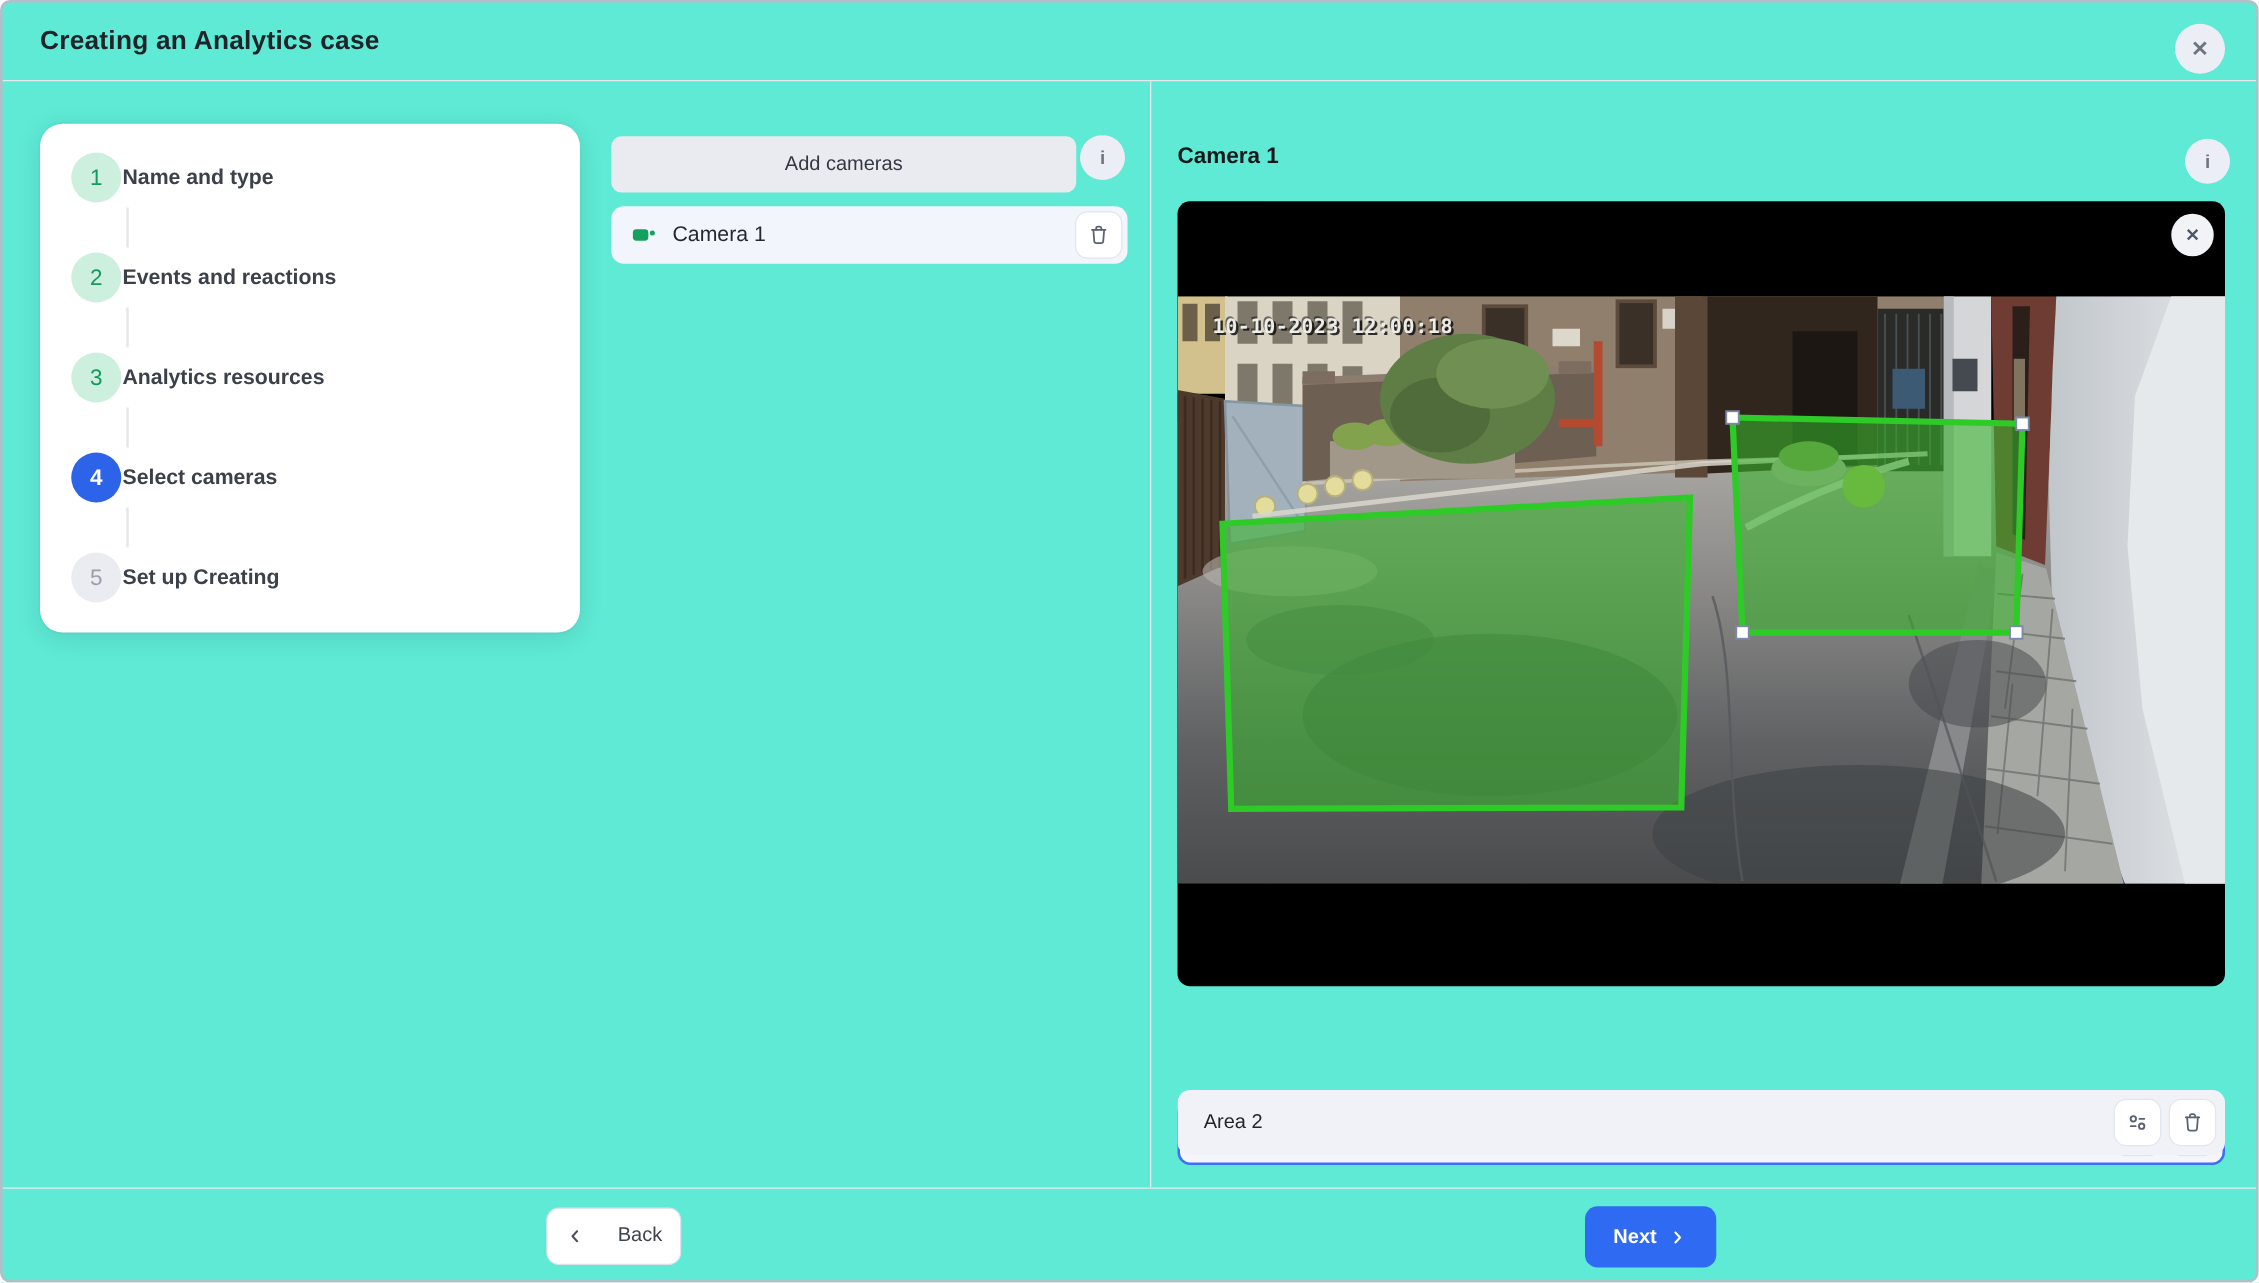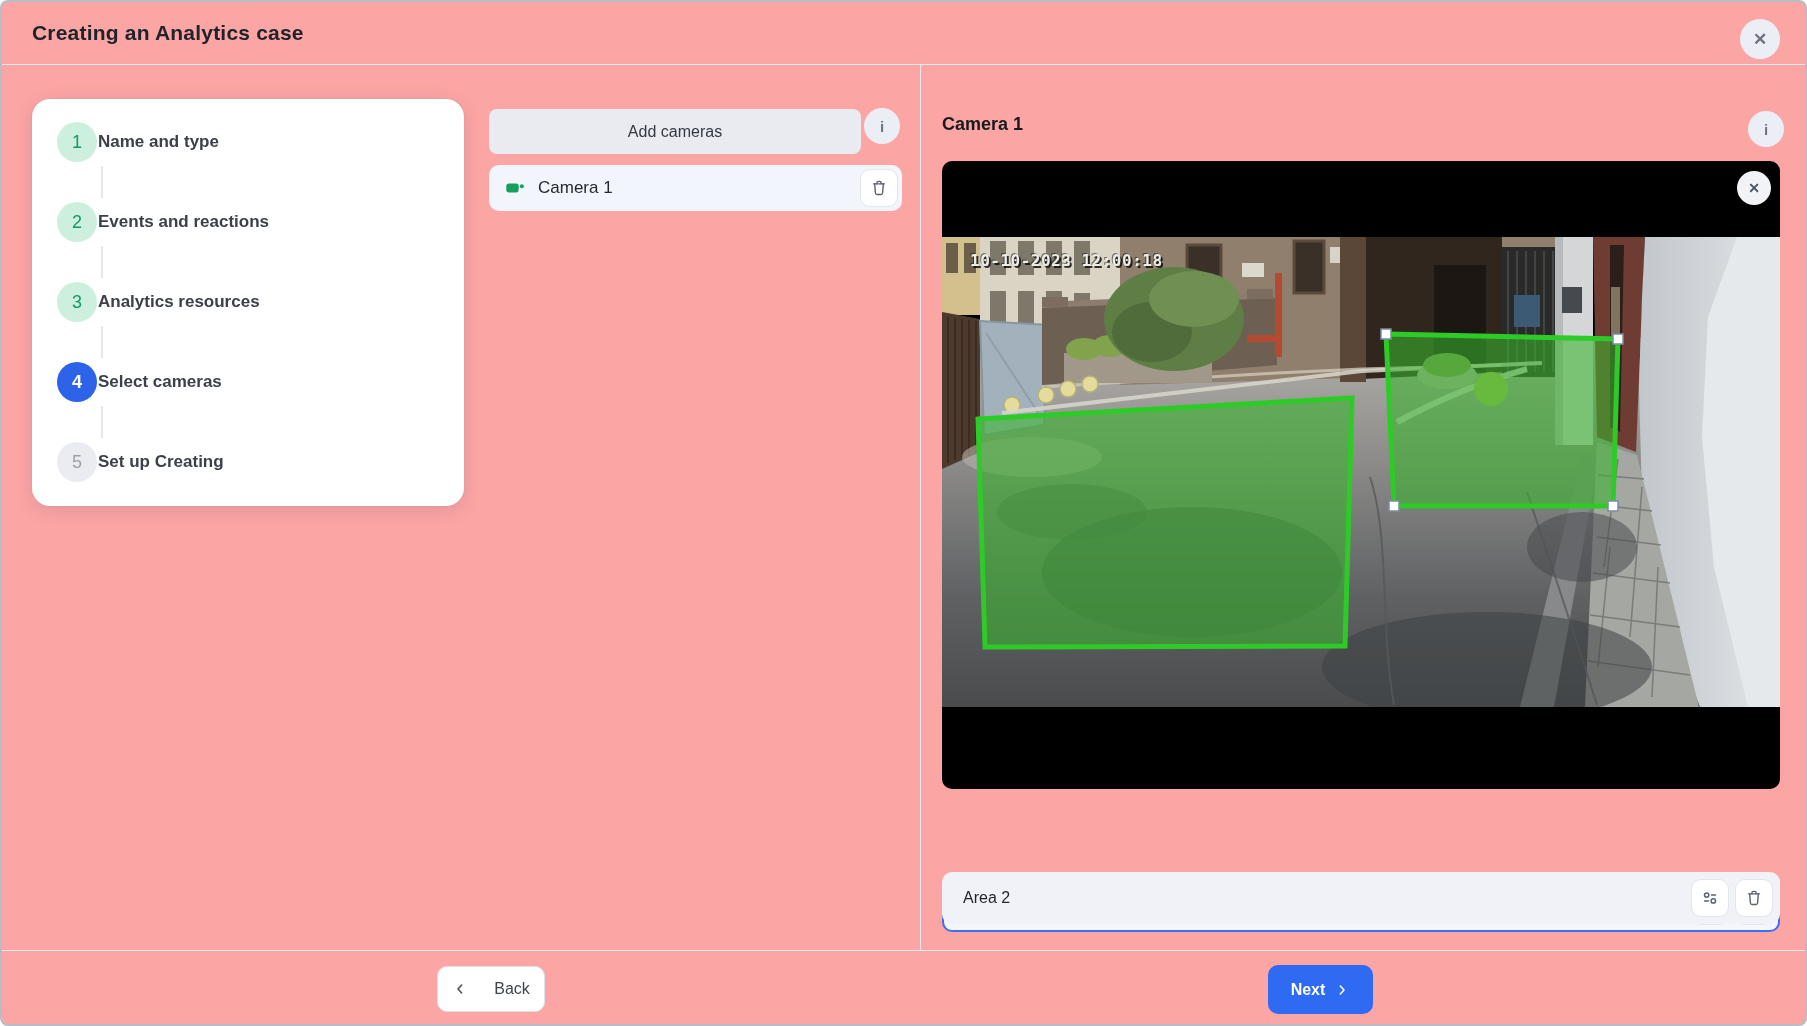--- a/index.html
+++ b/index.html
@@ -1,17 +1,17 @@
 <!DOCTYPE html>
 <html><head>
 <meta charset="utf-8">
 <style>
   html,body{margin:0;padding:0;background:#fff;font-family:"Liberation Sans",sans-serif;}
   *{box-sizing:border-box;}
-  .app{position:relative;width:1807px;height:1026px;background:#fca5a5;border:2px solid #b7bcc7;border-radius:8px;overflow:hidden;}
+  .app{position:relative;width:1807px;height:1026px;background:#5eead4;border:2px solid #b7bcc7;border-radius:8px;overflow:hidden;}
 
   
   .header{position:absolute;left:0;top:0;width:100%;height:63px;border-bottom:1px solid #e7e9ee;display:flex;align-items:center;padding:0 30px;}
   .header-title{font-size:21px;font-weight:700;color:#202329;letter-spacing:.2px;}
   .icon-circle{display:flex;align-items:center;justify-content:center;border-radius:50%;background:#eceef5;color:#6d7480;border:none;cursor:pointer;}
   .header-close{position:absolute;left:1738px;top:17px;width:40px;height:40px;font-size:17px;font-weight:700;color:#6d7480;}
 
   
   .stepper-card{position:absolute;left:30px;top:97px;width:432px;height:407px;background:#fff;border-radius:18px;box-shadow:0 4px 20px rgba(25,35,70,.12),0 0 2px rgba(25,35,70,.08);padding:23px 25px;}
   .step{position:relative;display:flex;align-items:center;height:40px;margin-bottom:40px;}

